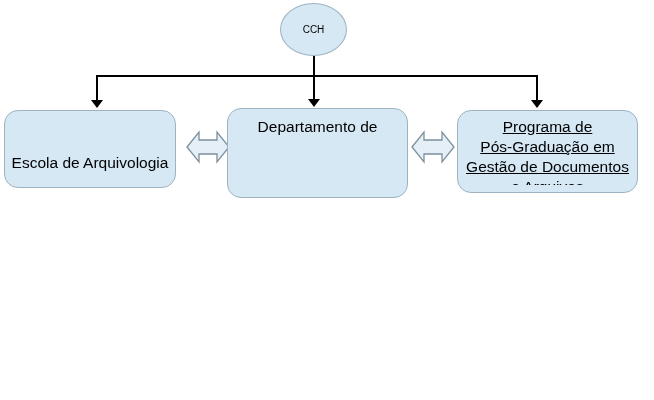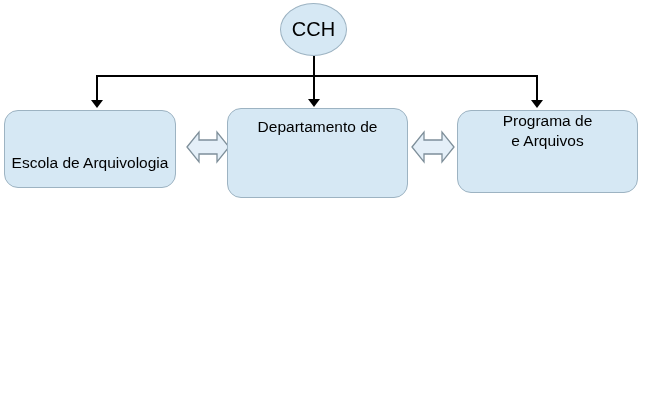--- a/index.html
+++ b/index.html
@@ -15,21 +15,21 @@
   
   .root-ellipse {
     position: absolute;
     left: 280px; top: 3px;
     width: 67px; height: 53px;
     background: var(--node-fill);
     border: 1px solid var(--node-border);
     border-radius: 50%;
     box-sizing: border-box;
     display: flex; align-items: center; justify-content: center;
-    font-size: 20px;
+    font-size: 10px;
   }
   
   .cline { position: absolute; background: var(--connector); }
   .trunk    { left: 313px; top: 56px; width: 2px;  height: 45px; }
   .crossbar { left: 96px;  top: 75px; width: 442px; height: 2px; }
   .drop-l   { left: 96px;  top: 75px; width: 2px;  height: 26px; }
   .drop-r   { left: 536px; top: 75px; width: 2px;  height: 26px; }
   .arrowhead {
     position: absolute; width: 0; height: 0;
     border-left: 6px solid transparent;
@@ -48,21 +48,21 @@
     box-sizing: border-box;
     text-align: center;
     font-size: 15.5px;
     line-height: 20px;
   }
   .node-escola       { left: 4px;   top: 110px; width: 172px; height: 78px; }
   .node-departamento { left: 227px; top: 108px; width: 181px; height: 90px; }
   .node-programa     { left: 457px; top: 110px; width: 181px; height: 83px; }
   .node-escola .node-text       { padding-top: 42px; }
   .node-departamento .node-text { padding-top: 8px; }
-  .node-programa .node-text     { height: 68px; overflow: hidden; }
+  .node-programa .node-text     { margin-top: 6px; height: 68px; overflow: hidden; text-decoration: underline; }
   
   .darrow { position: absolute; width: 44px; height: 38px; }
   .darrow-1 { left: 186px; top: 128px; }
   .darrow-2 { left: 411px; top: 128px; }
   .darrow path { fill: var(--arrow-fill); stroke: var(--arrow-border); stroke-width: 1.3px; }
 </style>
 </head>
 <body>
 
 <div class="canvas">
@@ -95,17 +95,19 @@
     </div>
   </div>
 
   <svg class="darrow darrow-2" viewBox="0 0 44 38" aria-hidden="true">
     <path d="M1,19 L13,4 L13,12 L31,12 L31,4 L43,19 L31,34 L31,26 L13,26 L13,34 Z"></path>
   </svg>
 
   <div class="node node-programa">
     <div class="node-text">
       <div>Programa de</div>
+      <div>Pós-Graduação em</div>
+      <div>Gestão de Documentos</div>
       <div>e Arquivos</div>
     </div>
   </div>
 
 </div>
 
 </body></html>

